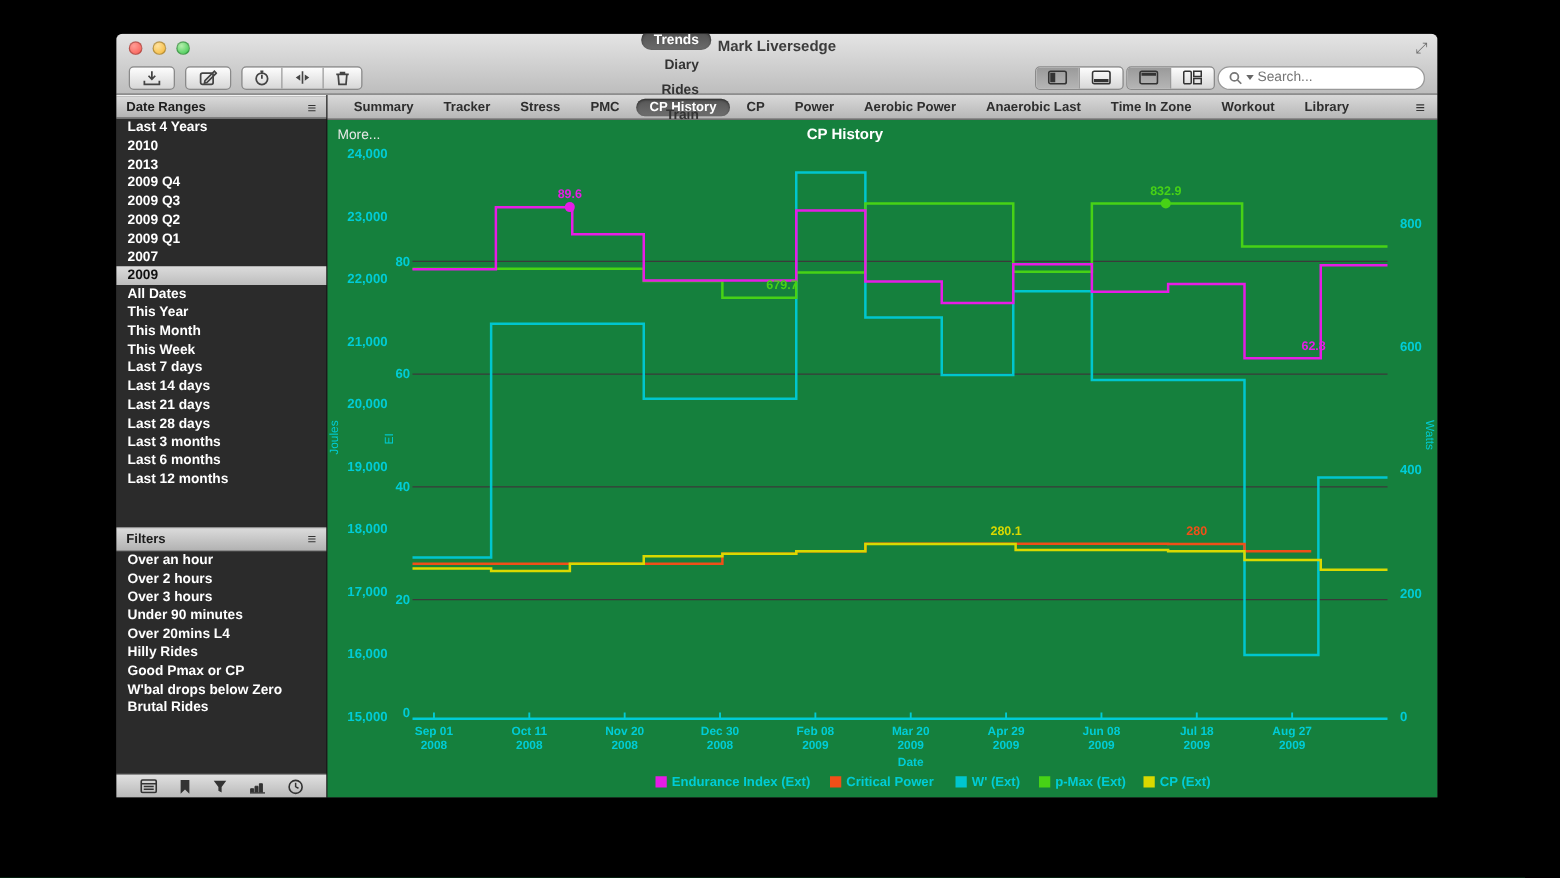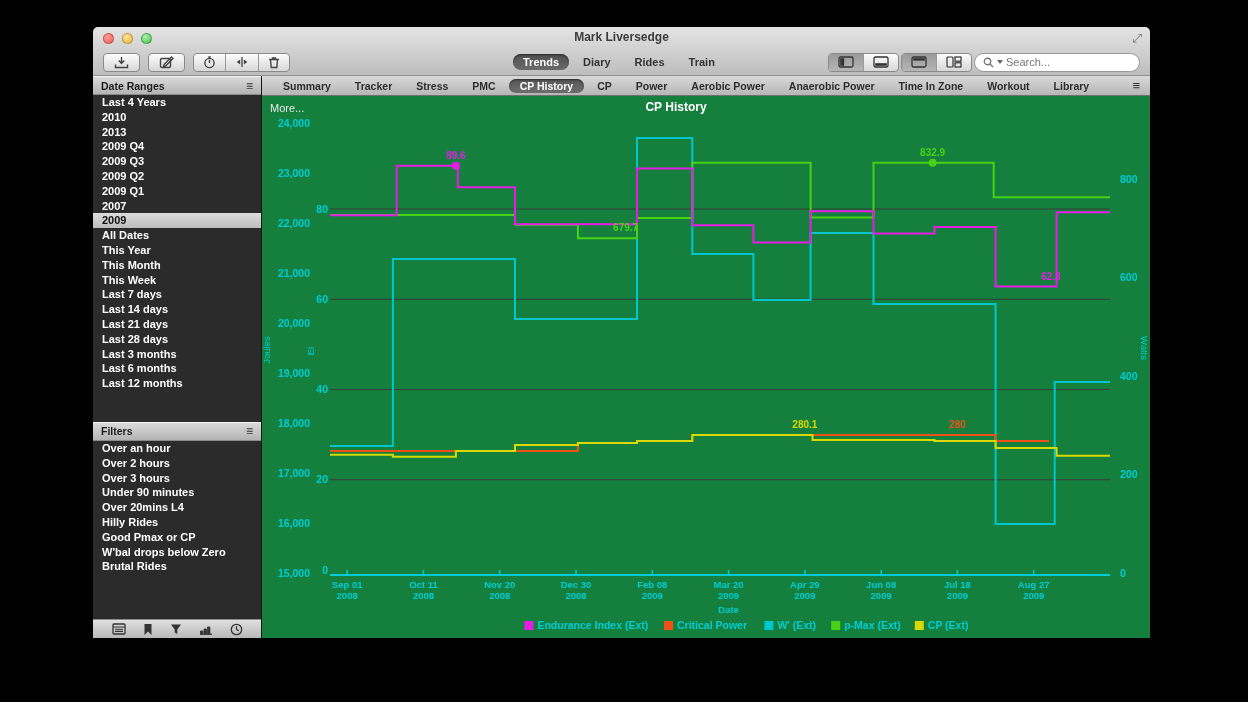--- a/index.html
+++ b/index.html
@@ -19,21 +19,21 @@
   #win-title { text-align:center; font-size:12px; font-weight:bold; color:#3c3c3c; line-height:20px; }
   #fullscreen { position:absolute; right:8px; top:4px; color:#6e6e6e; font-size:12px; }
   #toolbar { height:26px; display:flex; align-items:center; padding:0 10px; gap:8px; }
   .tbtn { height:19px; background:linear-gradient(#fdfdfd,#d7d7d7); border:1px solid #8a8a8a;
           border-radius:4px; display:flex; align-items:center; justify-content:center; padding:0 10px; }
   .tgroup { display:flex; height:19px; border:1px solid #8a8a8a; border-radius:4px; overflow:hidden; background:linear-gradient(#fdfdfd,#d7d7d7); }
   .tgroup .seg { padding:0 9px; display:flex; align-items:center; border-right:1px solid #9a9a9a; }
   .tgroup .seg:last-child { border-right:none; }
   .tgroup .seg.pressed, .tbtn.pressed { background:linear-gradient(#9a9a9a,#b5b5b5); }
   .ticon { stroke:#444; fill:none; stroke-width:1.4; }
-  #viewtabs { display:flex; align-items:flex-start; gap:4px; margin-left:215px; }
+  #viewtabs { display:flex; align-items:flex-end; gap:4px; margin-left:215px;flex-direction:column; }
   .vtab { font-size:11px; font-weight:bold; color:#333; padding:2px 10px; border-radius:9px; }
   .vtab.selected { background:linear-gradient(#4f4f4f,#6b6b6b); color:#fff; box-shadow:inset 0 1px 2px rgba(0,0,0,.5); }
   #right-tools { margin-left:auto; display:flex; align-items:center; gap:2px; }
   #searchbox { width:166px; height:19px; background:#fff; border:1px solid #999; border-radius:10px;
                display:flex; align-items:center; padding:0 8px; gap:3px; }
   #searchbox input { border:none; outline:none; width:110px; font-size:11px; color:#444; background:transparent; }
   .dropdown-arrow { width:0; height:0; border-left:3.5px solid transparent; border-right:3.5px solid transparent; border-top:4px solid #666; }
   
   #content { flex:1; display:flex; min-height:0;border-radius:28px; }
   #sidebar { width:169px; background:#2b2b2b; display:flex; flex-direction:column; border-right:1px solid #161616; flex:0 0 auto; }
@@ -224,21 +224,21 @@
     <div id="main">
       <div id="tabbar">
           <div class="tab">Summary</div>
           <div class="tab">Tracker</div>
           <div class="tab">Stress</div>
           <div class="tab">PMC</div>
           <div class="tab selected">CP History</div>
           <div class="tab">CP</div>
           <div class="tab">Power</div>
           <div class="tab">Aerobic Power</div>
-          <div class="tab">Anaerobic Power</div>
+          <div class="tab">Anaerobic Last</div>
           <div class="tab">Time In Zone</div>
           <div class="tab">Workout</div>
           <div class="tab">Library</div>
           <span class="menu-glyph">≡</span>
         </div>
       <div id="chart-area">
         <div id="more-link">More...</div>
         <div id="chart-title">CP History</div>
         <svg id="chart-svg" width="887" height="542" viewBox="0 0 887 542">
             <line x1="68" x2="848" y1="113" y2="113" stroke="#3a3a3a" stroke-width="1"></line>

